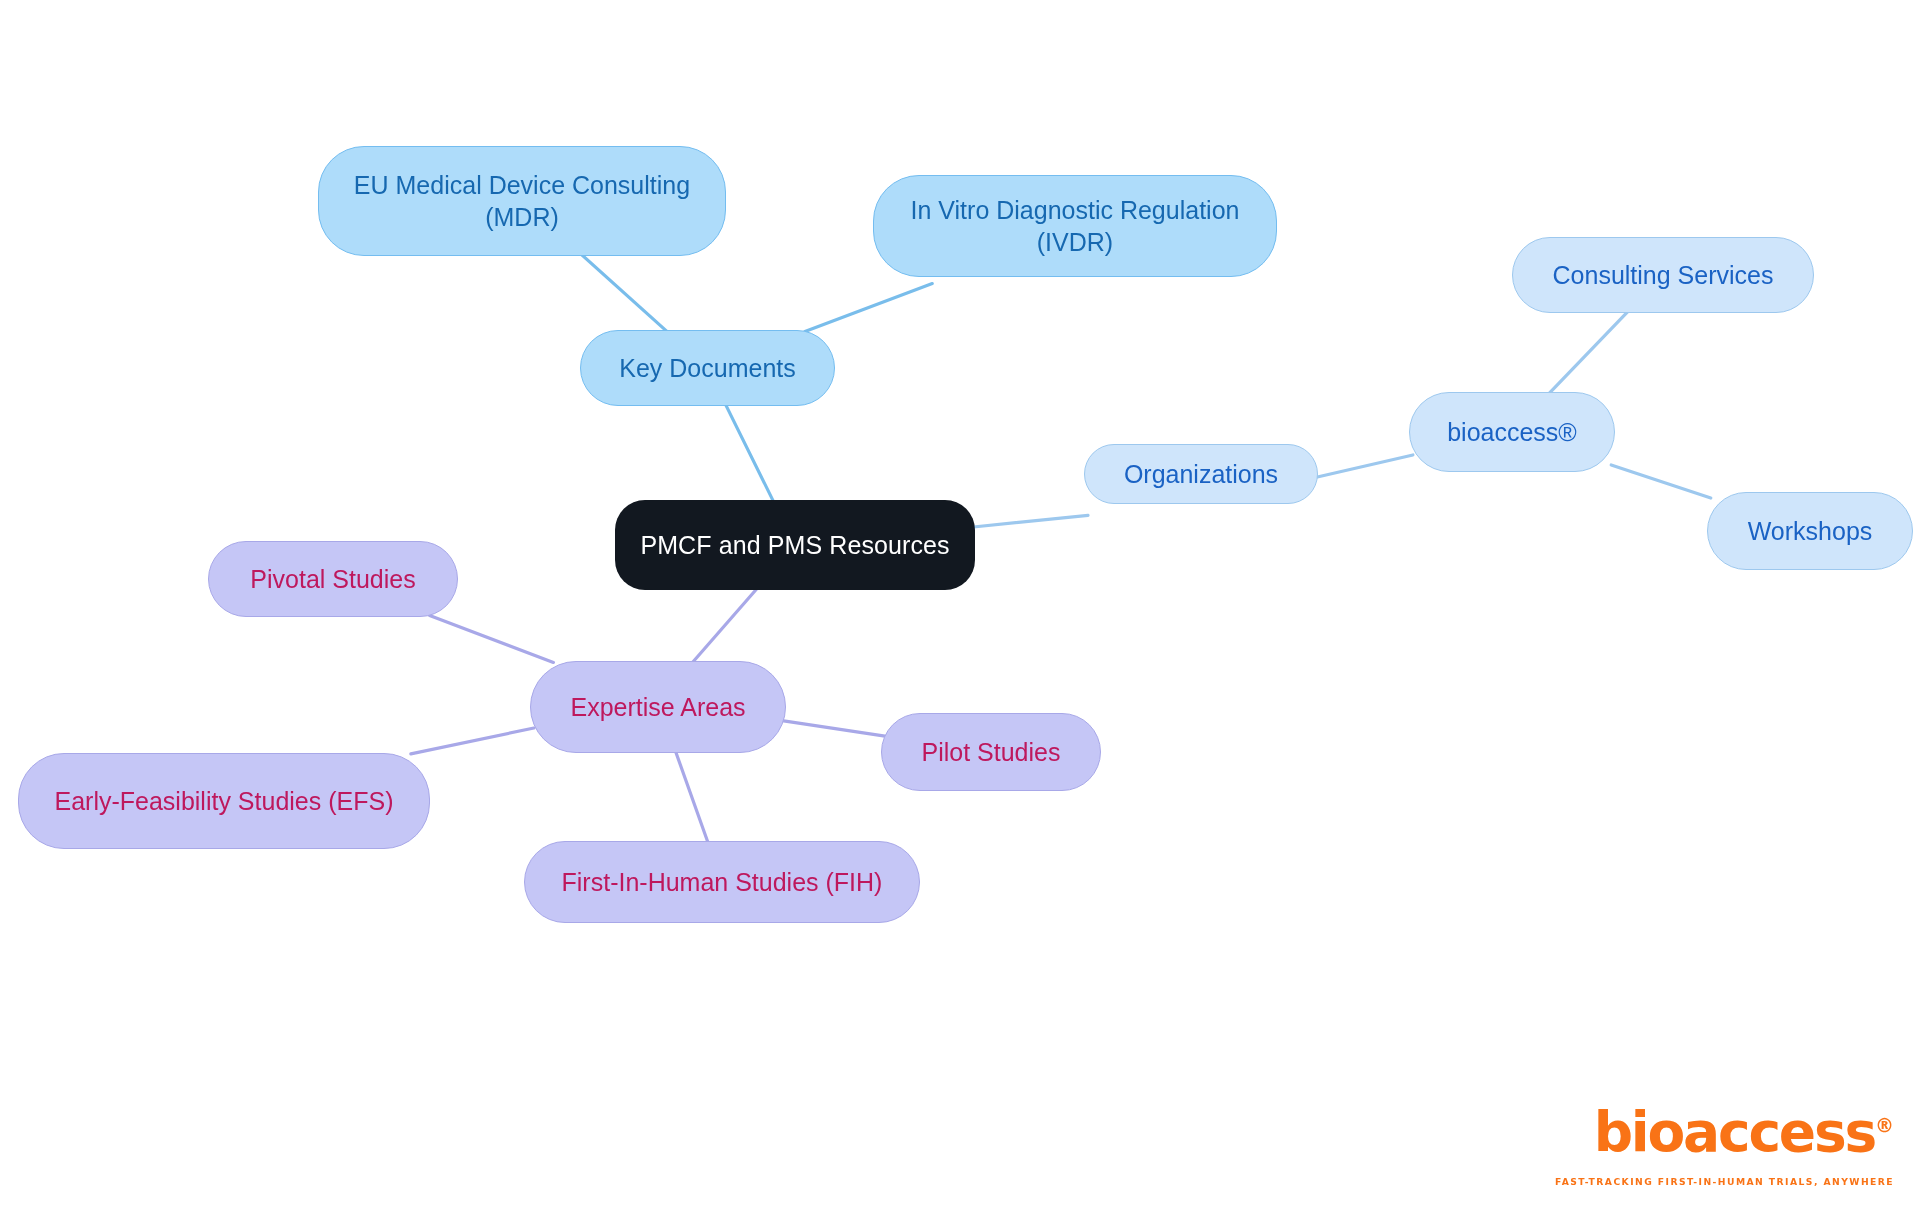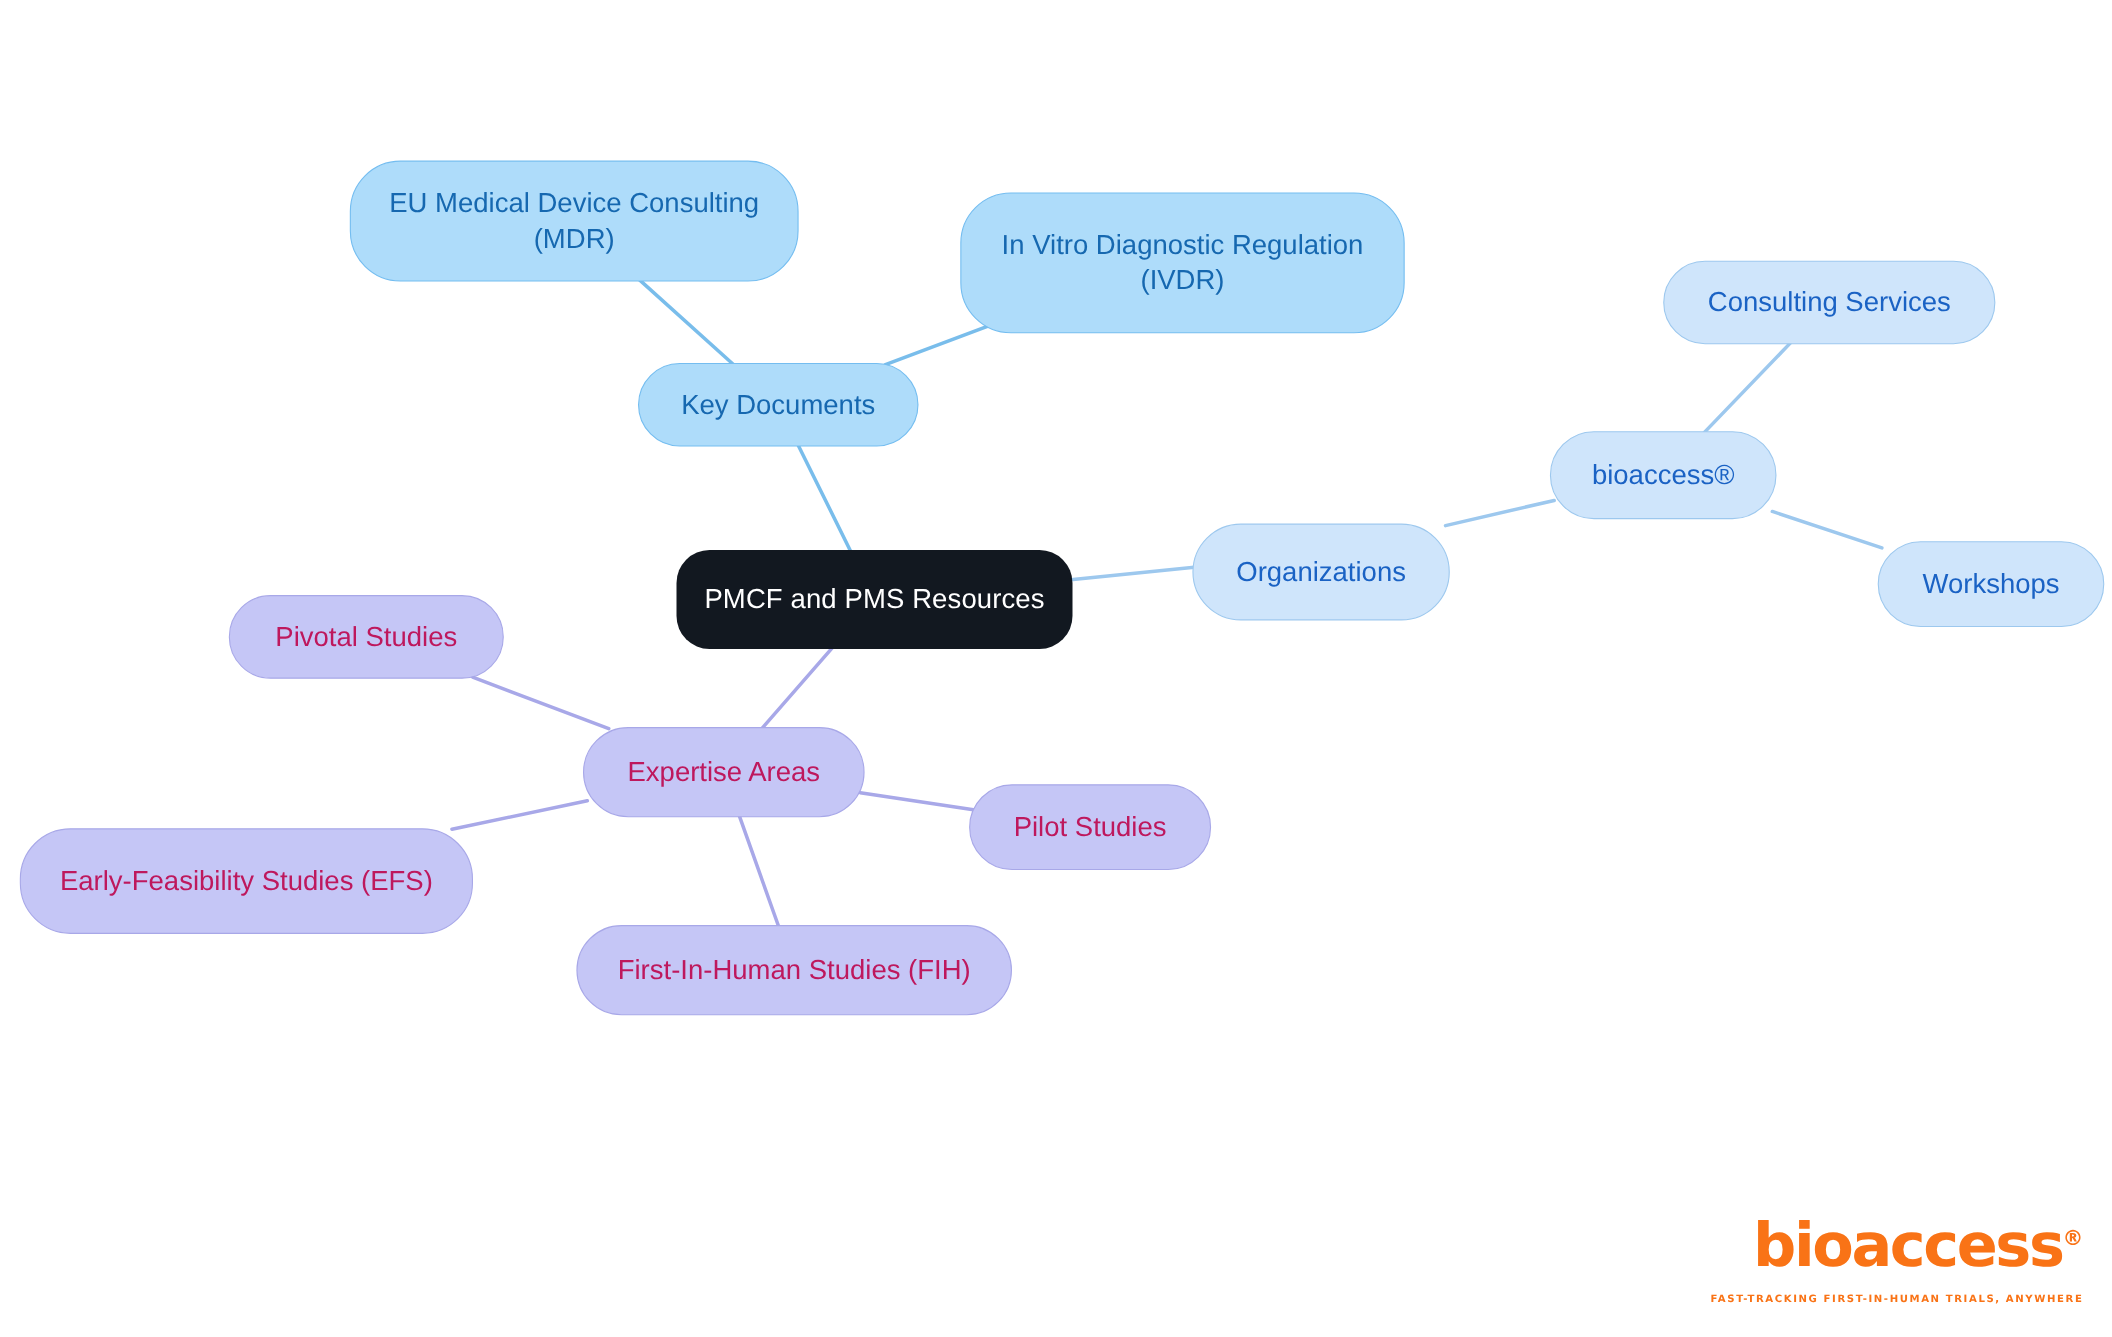--- a/index.html
+++ b/index.html
@@ -128,27 +128,27 @@
       <line x1="553.4077087136986" y1="662.415840528569" x2="429.66546201800867" y2="615.584159471431" stroke="#a8a8e8" stroke-width="3.2" stroke-linecap="round"></line>
       <line x1="533.9148677989022" y1="728.0178503002302" x2="410.8543629703287" y2="753.8208593771892" stroke="#a8a8e8" stroke-width="3.2" stroke-linecap="round"></line>
       <line x1="671.2377391071585" y1="739.2311412388834" x2="708.7622608928415" y2="844.7688587611166" stroke="#a8a8e8" stroke-width="3.2" stroke-linecap="round"></line>
       <line x1="782.0443417621306" y1="720.6252765408605" x2="884.9556582378694" y2="736.0774261618423" stroke="#a8a8e8" stroke-width="3.2" stroke-linecap="round"></line>
     </svg>
   <div id="node-layer">
       <div class="node node-root" style="left: 615px; top: 500px; width: 360px; height: 90px; border-radius: 30px;"><span>PMCF and PMS Resources</span></div>
       <div class="node node-blue" style="left: 580px; top: 330px; width: 255px; height: 76px;"><span>Key Documents</span></div>
       <div class="node node-blue" style="left: 318px; top: 146px; width: 408px; height: 110px;"><span>EU Medical Device Consulting
 (MDR)</span></div>
-      <div class="node node-blue" style="left: 873px; top: 175px; width: 404px; height: 128px;"><span>In Vitro Diagnostic Regulation
+      <div class="node node-blue" style="left: 873px; top: 175px; width: 404px; height: 102px;"><span>In Vitro Diagnostic Regulation
 (IVDR)</span></div>
-      <div class="node node-paleblue" style="left: 1084px; top: 476px; width: 234px; height: 88px; text-align: center;"><span>Organizations</span></div>
+      <div class="node node-paleblue" style="left: 1084px; top: 444px; width: 234px; height: 60px; text-align: center;"><span>Organizations</span></div>
       <div class="node node-paleblue" style="left: 1409px; top: 392px; width: 206px; height: 80px;"><span>bioaccess®</span></div>
       <div class="node node-paleblue" style="left: 1512px; top: 237px; width: 302px; height: 76px;"><span>Consulting Services</span></div>
       <div class="node node-paleblue" style="left: 1707px; top: 492px; width: 206px; height: 78px;"><span>Workshops</span></div>
-      <div class="node node-purple" style="left: 530px; top: 661px; width: 256px; height: 82px;"><span>Expertise Areas</span></div>
+      <div class="node node-purple" style="left: 530px; top: 661px; width: 256px; height: 92px;"><span>Expertise Areas</span></div>
       <div class="node node-purple" style="left: 208px; top: 541px; width: 250px; height: 76px;"><span>Pivotal Studies</span></div>
       <div class="node node-purple" style="left: 18px; top: 753px; width: 412px; height: 96px;"><span>Early-Feasibility Studies (EFS)</span></div>
       <div class="node node-purple" style="left: 524px; top: 841px; width: 396px; height: 82px;"><span>First-In-Human Studies (FIH)</span></div>
       <div class="node node-purple" style="left: 881px; top: 713px; width: 220px; height: 78px;"><span>Pilot Studies</span></div>
     </div>
 
   <div id="logo">
     <div class="logo-word"><span>bioaccess</span><span class="logo-reg">®</span></div>
     <div class="logo-tag">FAST-TRACKING FIRST-IN-HUMAN TRIALS, ANYWHERE</div>
   </div>

